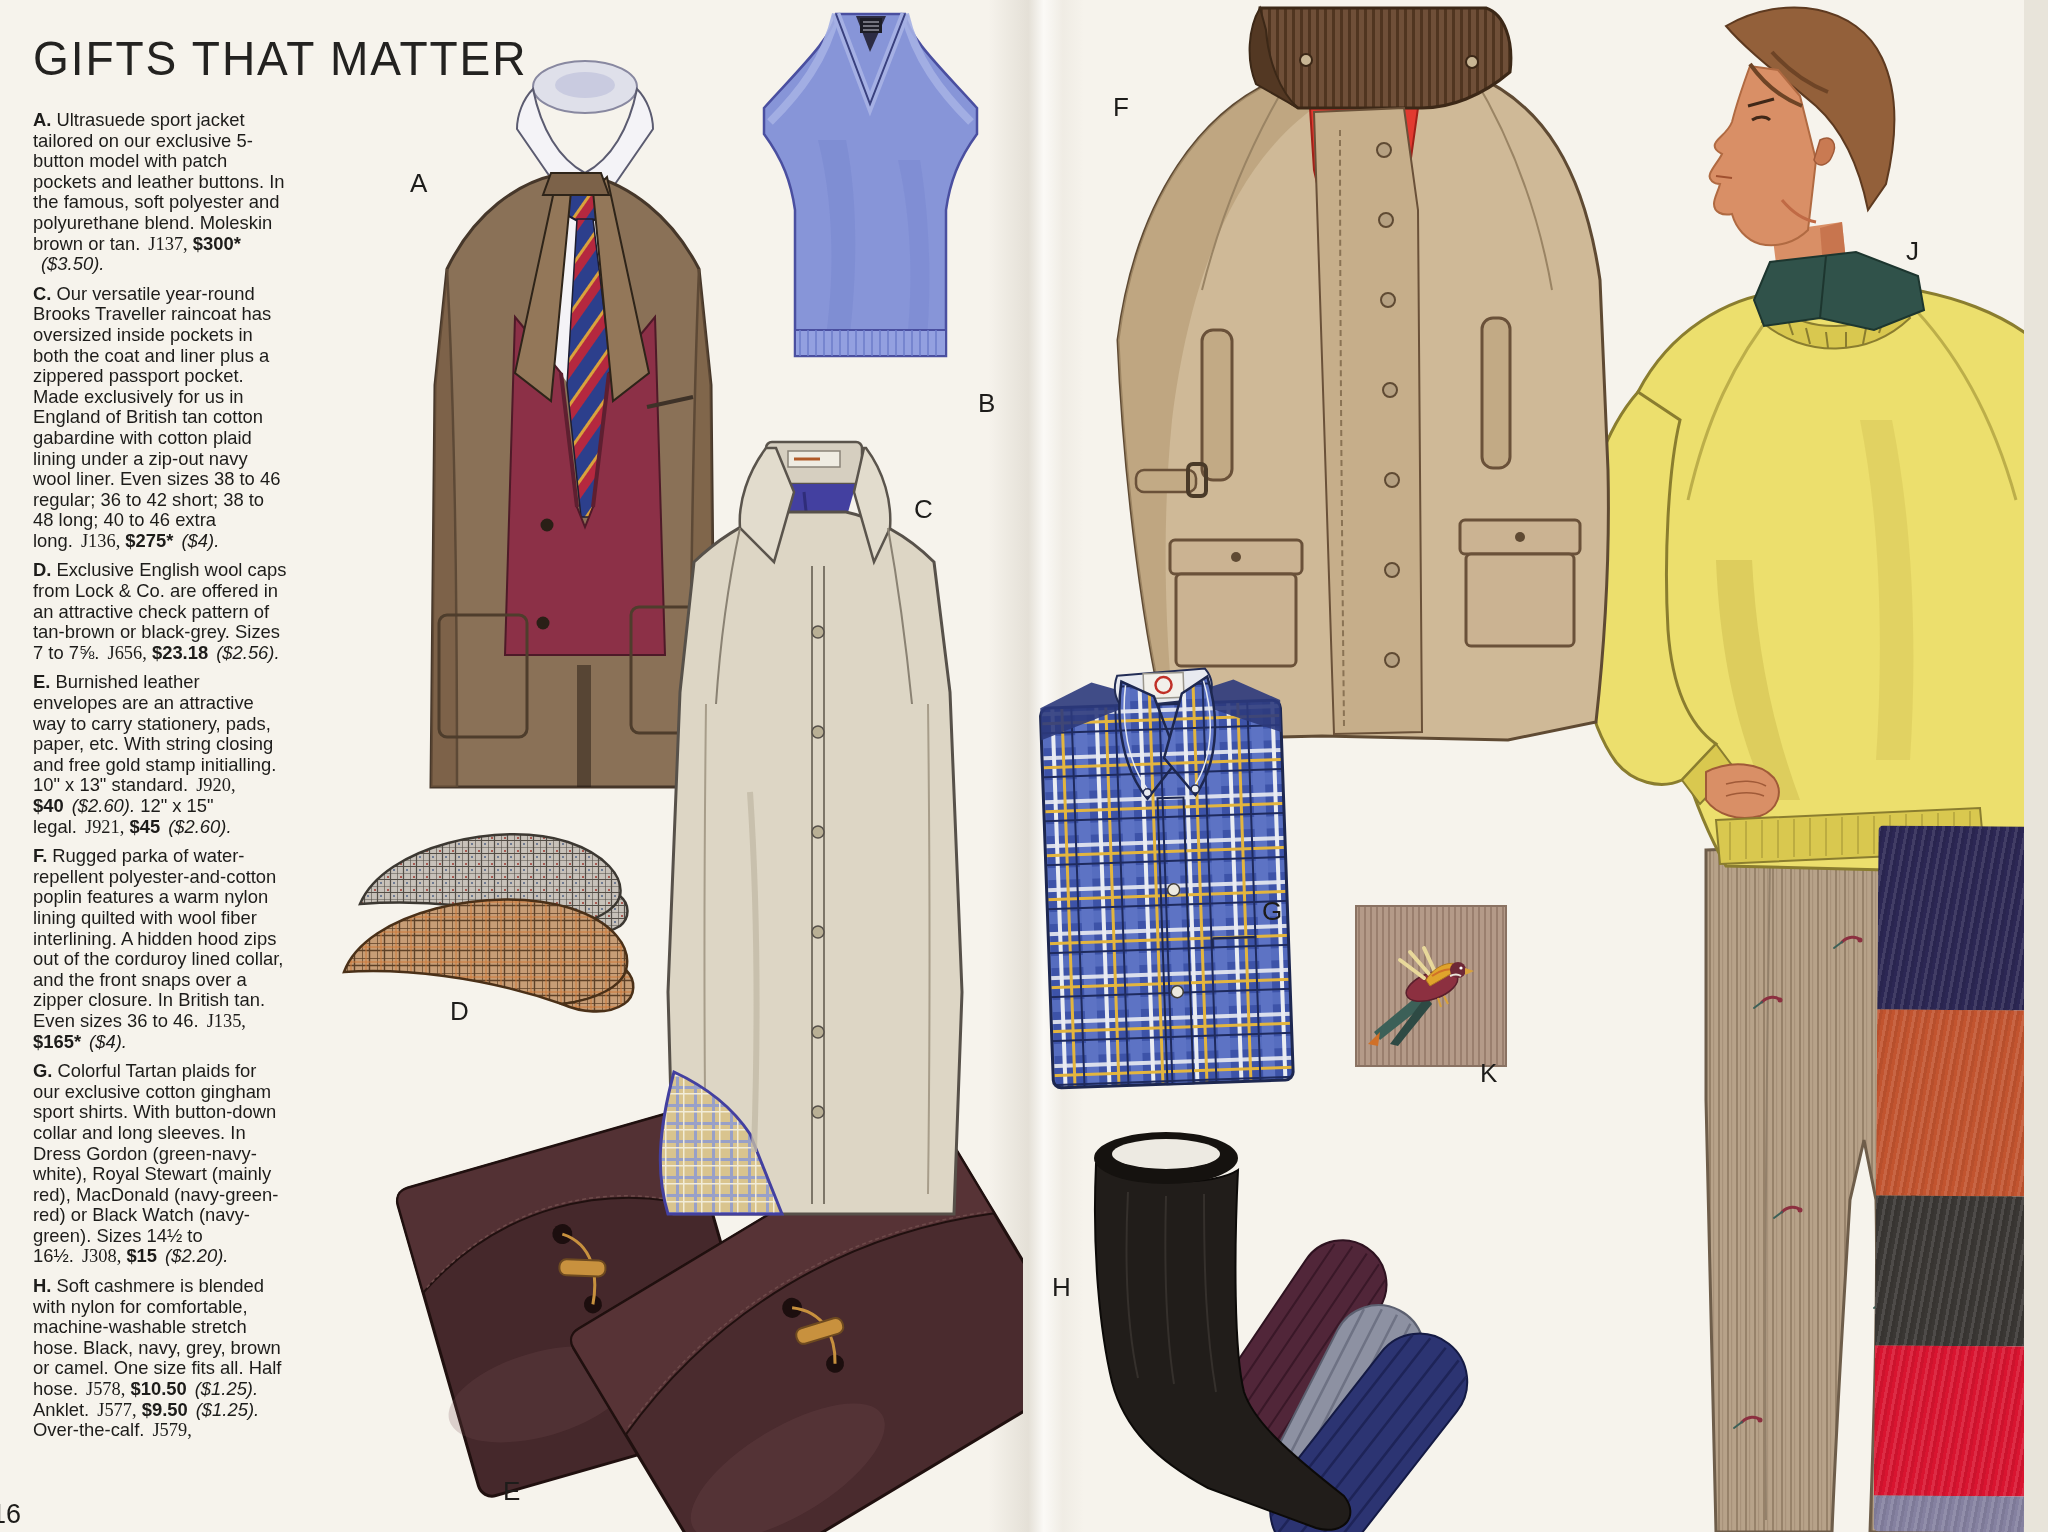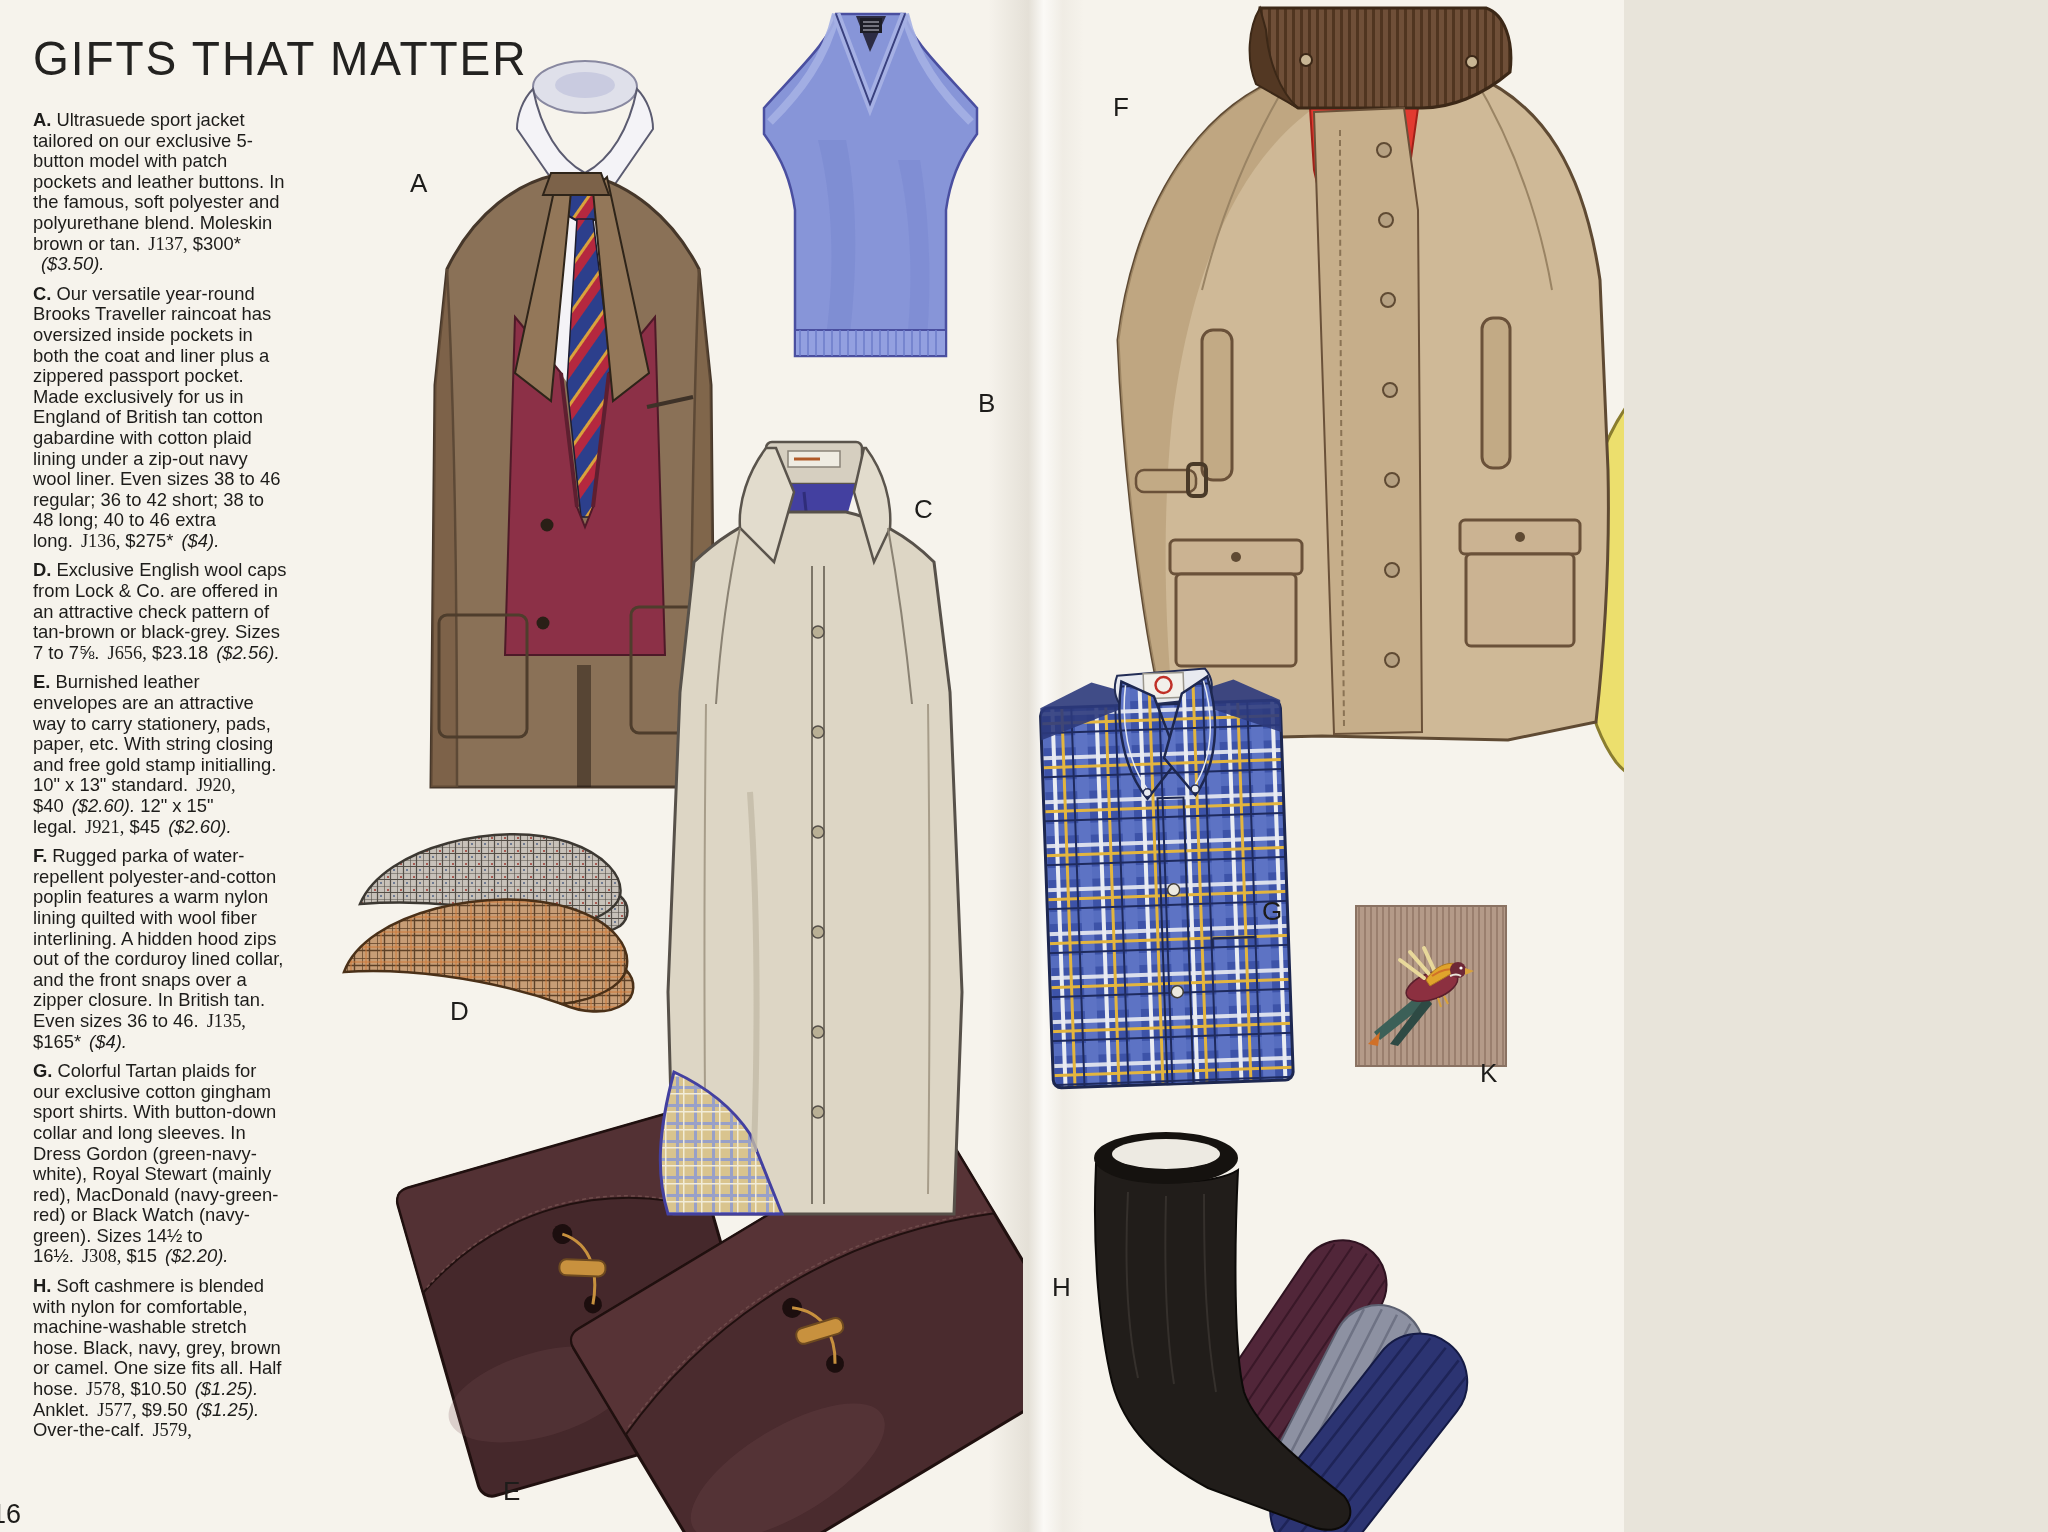--- a/index.html
+++ b/index.html
@@ -1,27 +1,27 @@
 <!DOCTYPE html>
 <html><head>
 <meta charset="utf-8">
 <style>
   html,body{margin:0;padding:0;background:#e8e4da;}
-  .page{position:relative;width:1624px;height:1532px;background:#f6f3ec;overflow:hidden;
+  .page{position:relative;width:2024px;height:1532px;background:#f6f3ec;overflow:hidden;
         font-family:"Liberation Sans",sans-serif;color:#1d1c1a;}
   .gutter{position:absolute;left:988px;top:0;width:96px;height:1532px;z-index:0;
           background:linear-gradient(to right,rgba(120,108,85,0) 0%,rgba(120,108,85,.14) 42%,
                      rgba(255,255,255,.55) 58%,rgba(120,108,85,.05) 78%,rgba(120,108,85,0) 100%);}
   .copy{position:absolute;left:33px;top:30px;width:254px;z-index:5;}
   .title{font-size:49px;font-weight:300;letter-spacing:2px;margin:0 0 24px 0;white-space:nowrap;
          transform:scaleX(.94);transform-origin:left;color:#232220;}
   .item{font-size:18.4px;line-height:20.6px;margin:0 0 9px 0;}
   .ltr{margin-right:5px;}
   .code{margin-left:8px;font-family:Liberation Serif, serif;}
-  b.price{font-weight:normal;}
+  b.price{font-weight:bold;}
   .paren{margin-left:8px;font-style:italic;}
   .pagenum{position:absolute;left:-9px;bottom:2px;font-size:27px;z-index:6;}
   .fig-label{position:absolute;font-size:26px;color:#1d1c1a;z-index:10;}
   .illo{position:absolute;}
   .z1{z-index:1}.z2{z-index:2}.z3{z-index:3}
   .scarf{position:absolute;left:1876px;top:826px;width:172px;height:706px;z-index:4;
          transform:rotate(.4deg);overflow:hidden;border-radius:5px;}
   .stripe{width:100%;position:relative;}
   .stripe::after{content:"";position:absolute;inset:0;
       background:repeating-linear-gradient(100deg,rgba(255,255,255,.10) 0 3px,rgba(0,0,0,.06) 3px 6px,transparent 6px 9px);}

